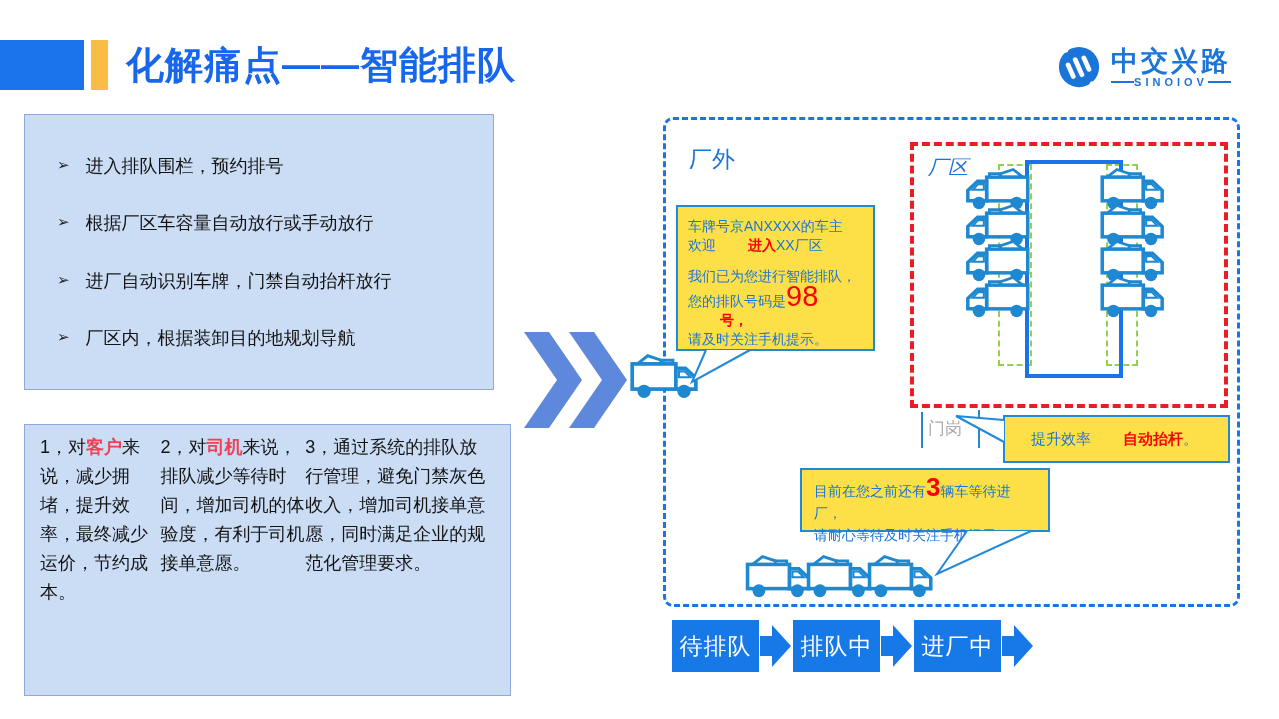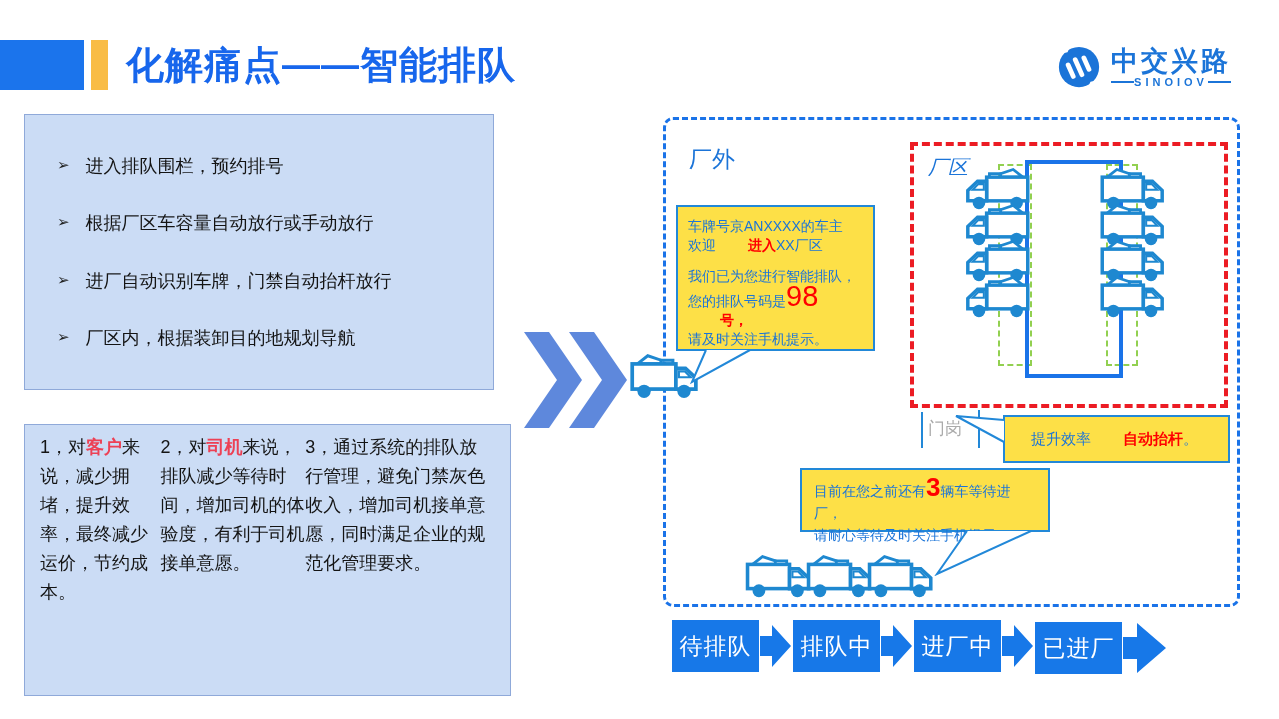--- a/index.html
+++ b/index.html
@@ -252,21 +252,15 @@
       <svg class="arrow-icon" width="34" height="52" viewBox="0 0 34 52">
           <polygon points="1,16 13,16 13,5 32,26 13,47 13,36 1,36" fill="#1778E8"></polygon>
         </svg>
     </div>
     <div class="step">
       <div class="step-box">进厂中</div>
       <svg class="arrow-icon" width="34" height="52" viewBox="0 0 34 52">
           <polygon points="1,16 13,16 13,5 32,26 13,47 13,36 1,36" fill="#1778E8"></polygon>
         </svg>
     </div>
-    <div class="step">
-      <div class="step-box">已进厂</div>
-      <svg class="arrow-icon" width="46" height="56" viewBox="0 0 46 56">
-          <polygon points="1,17 15,17 15,3 44,28 15,53 15,39 1,39" fill="#1778E8"></polygon>
-        </svg>
-    </div>
   </div>
 
 </div>
 
 </body></html>

